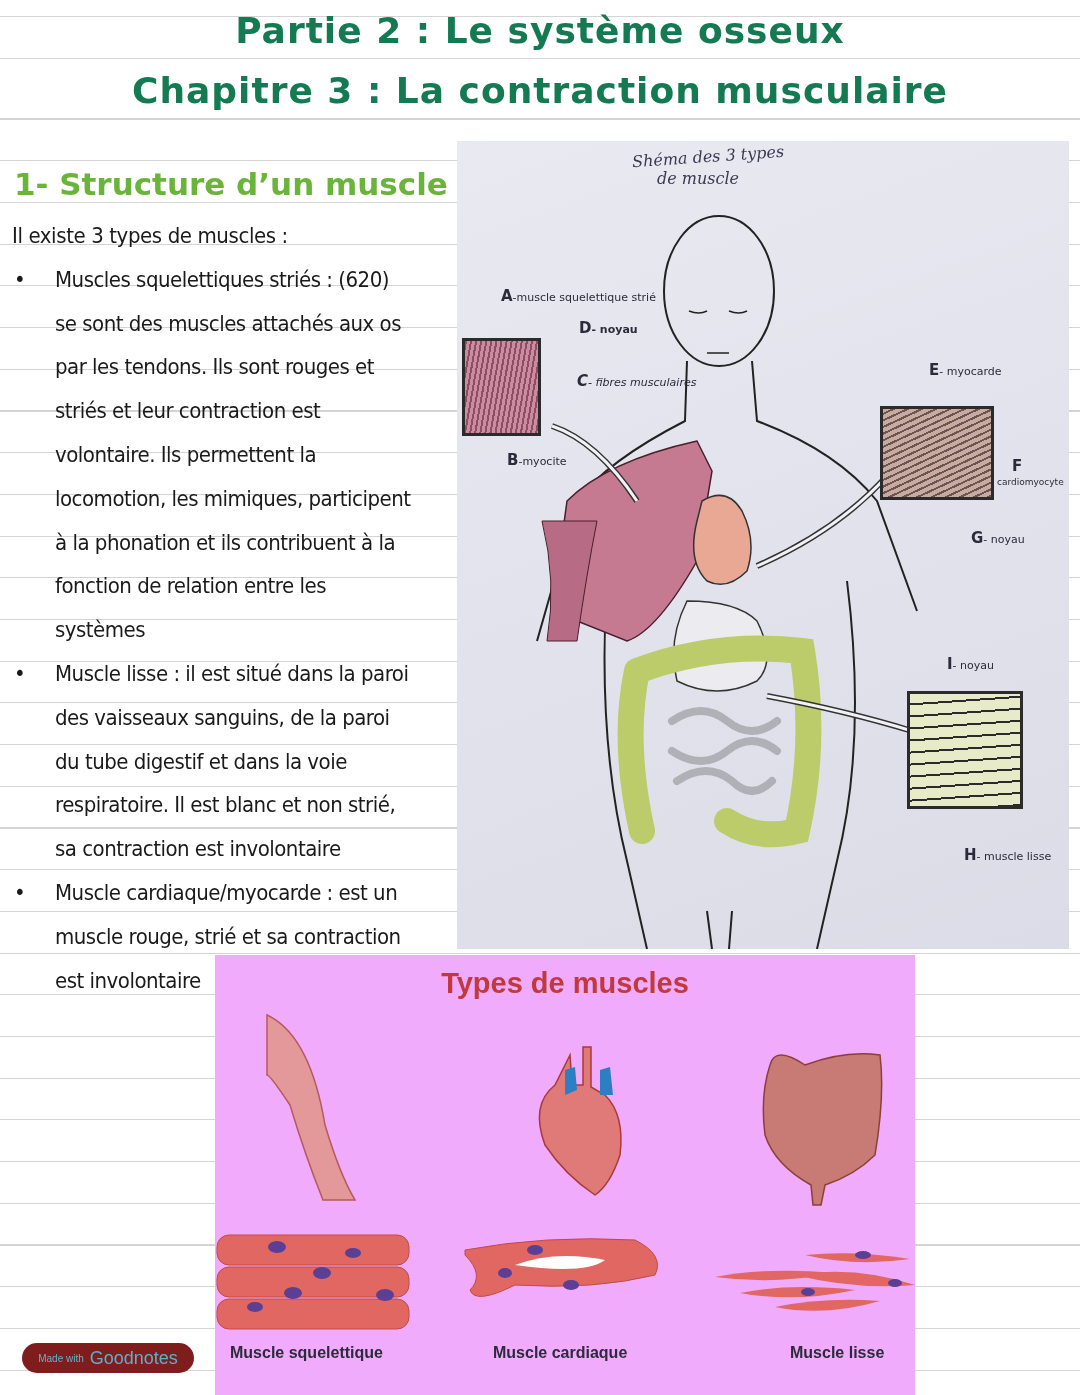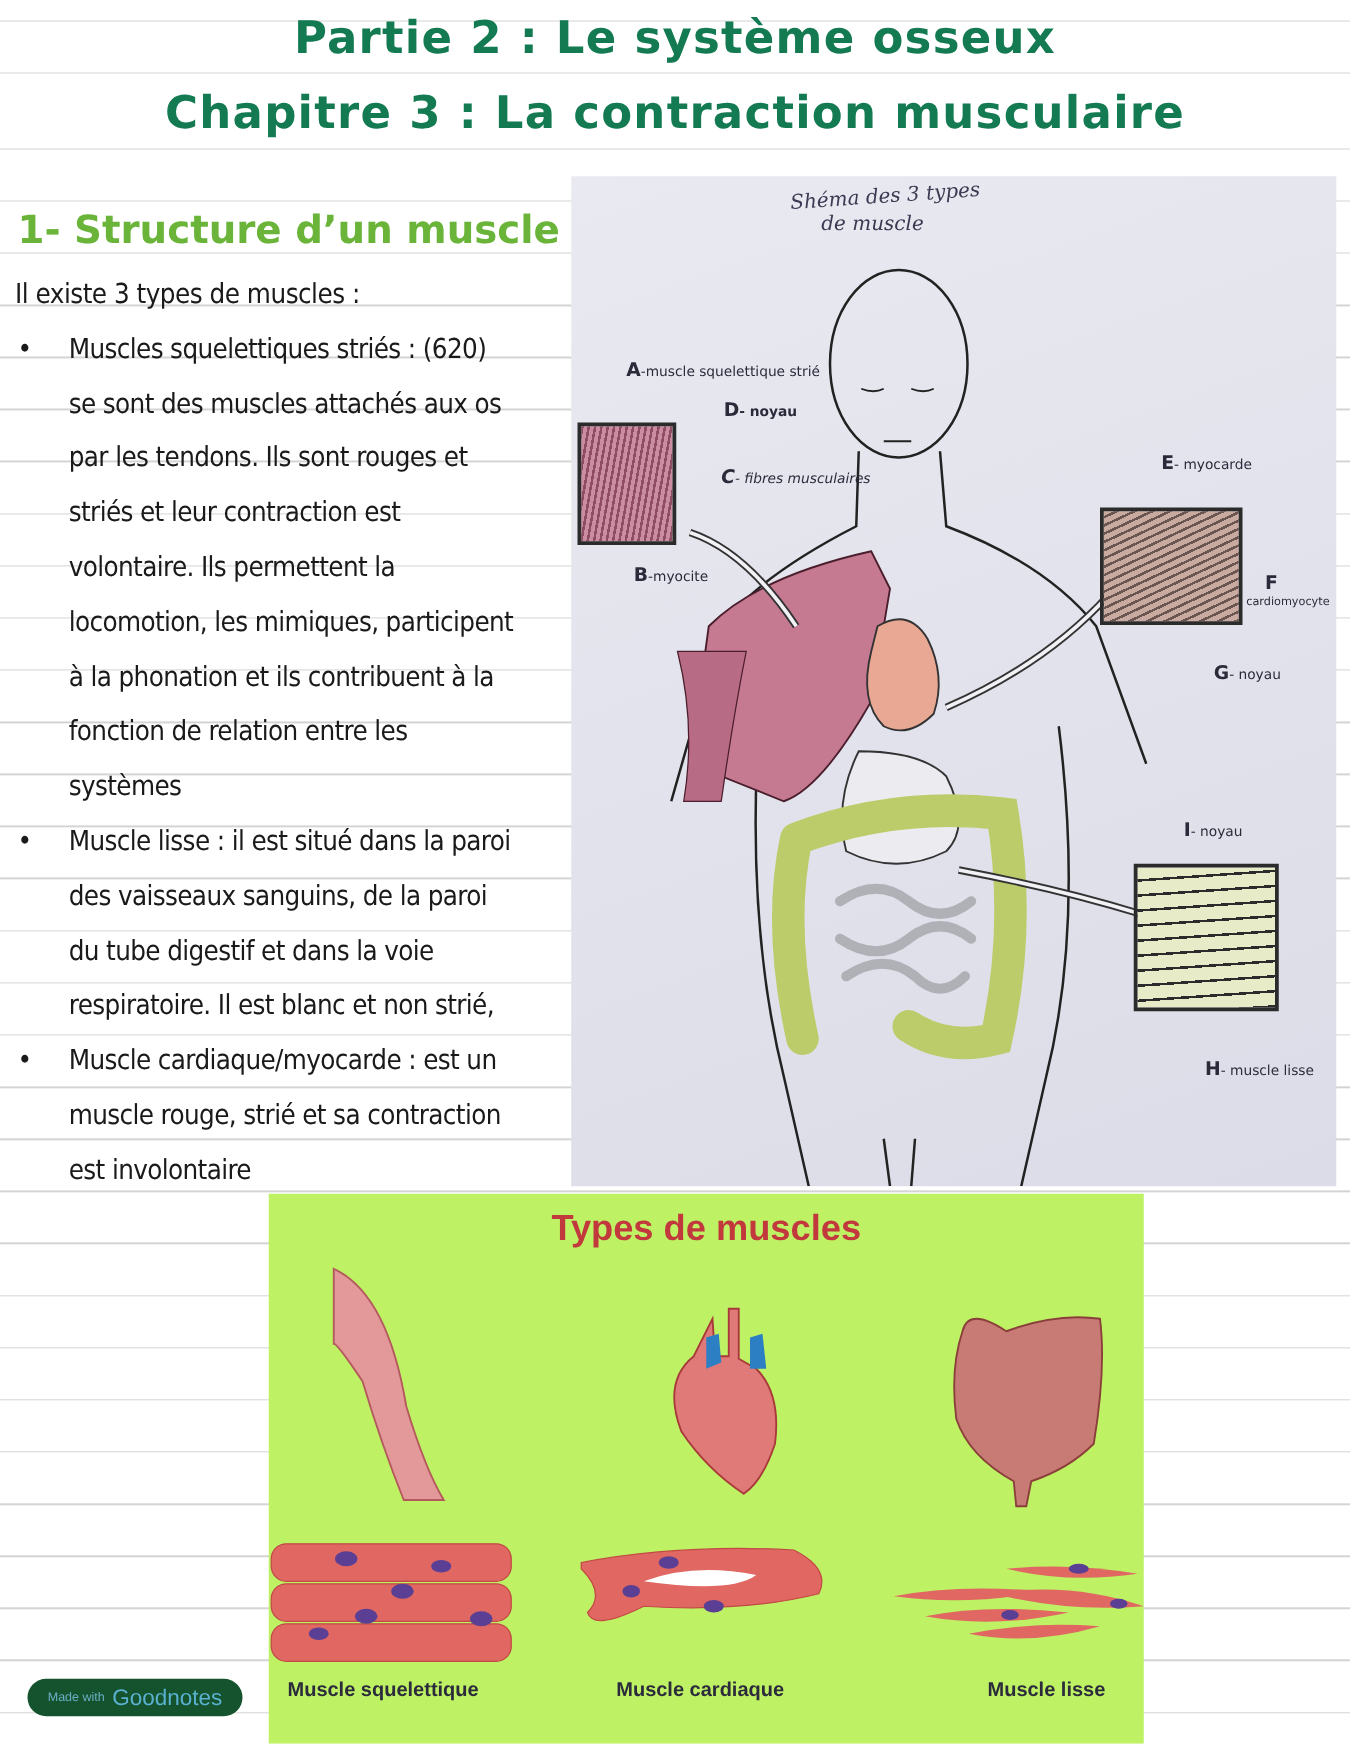--- a/index.html
+++ b/index.html
@@ -48,34 +48,34 @@
   .box {
     position:absolute; border:3px solid #2b2b2b;
   }
   .box.skel { background:repeating-linear-gradient(100deg,#8e4d63 0 2px,#c98ca0 2px 5px); }
   .box.card { background:repeating-linear-gradient(-25deg,#6b5550 0 2px,#c8aaa0 2px 6px); }
   .box.smooth { background:repeating-linear-gradient(-4deg,#2b2b2b 0 2px,#e8ebc8 2px 12px); }
 
   
   .panel {
     position:absolute; left:215px; top:955px; width:700px; height:440px;
-    background:#bef264;
+    background:#f0abfc;
   }
   .panel-title {
     position:absolute; left:0; width:700px; top:12px; text-align:center;
     color:#c2393d; font-weight:bold; font-size:29px;
     font-family:"Liberation Sans", sans-serif;
   }
   .cap {
     position:absolute; top:389px; font-size:16px; font-weight:bold; color:#2b2b3b;
     font-family:"Liberation Sans", sans-serif;
   }
   .goodnotes {
     position:absolute; left:22px; top:1343px; width:172px; height:30px;
-    border-radius:15px; background:#14532d;
+    border-radius:15px; background:#7f1d1d;
     display:flex; align-items:center; justify-content:center; gap:6px;
     font-family:"Liberation Sans", sans-serif;
   }
   .goodnotes .mw { font-size:10px; color:#6aaec6; }
   .goodnotes .gn { font-size:18px; color:#5ab0cf; }
 </style>
 </head>
 <body>
 
 <div class="ruled"></div>
@@ -100,20 +100,21 @@
     <span class="bline">fonction de relation entre les</span>
     <span class="bline">systèmes</span>
   </div>
 
   <div class="bullet">
     <span class="dot">•</span>
     <span class="bline">Muscle lisse : il est situé dans la paroi</span>
     <span class="bline">des vaisseaux sanguins, de la paroi</span>
     <span class="bline">du tube digestif et dans la voie</span>
     <span class="bline">respiratoire. Il est blanc et non strié,</span>
+    <span class="bline">sa contraction est involontaire</span>
   </div>
 
   <div class="bullet">
     <span class="dot">•</span>
     <span class="bline">Muscle cardiaque/myocarde : est un</span>
     <span class="bline">muscle rouge, strié et sa contraction</span>
     <span class="bline">est involontaire</span>
   </div>
 </div>
 

